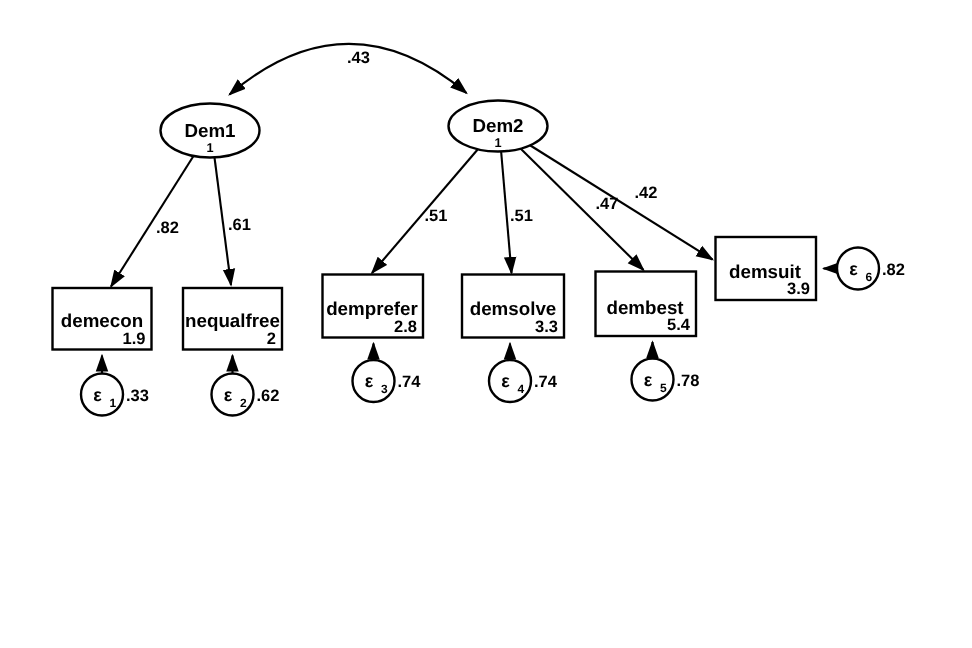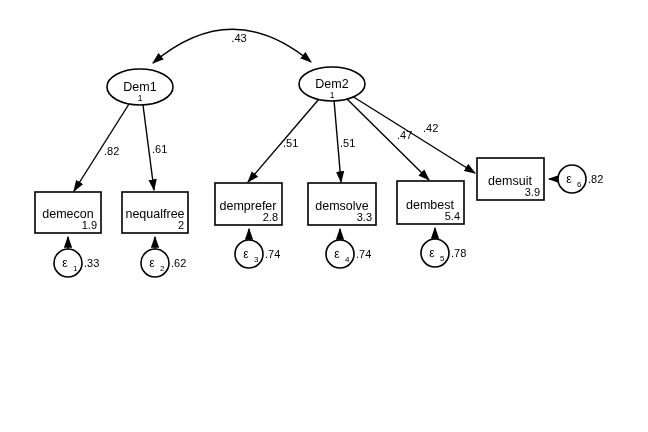--- a/index.html
+++ b/index.html
@@ -1,16 +1,16 @@
 <!DOCTYPE html>
 <html><head>
 <meta charset="utf-8">
 <style>
   html,body{margin:0;padding:0;background:#ffffff;}
-  .stage{position:relative;width:648px;height:432px;background:#ffffff;overflow:hidden;}
+  .stage{position:relative;width:648px;height:432px;background:#ffffff;overflow:hidden;font-weight:bold;}
   svg{display:block;}
   text{font-family:"Liberation Sans","DejaVu Sans",sans-serif;fill:#000;}
   .node-name{font-size:12.5px;}
   .node-const{font-size:8.5px;}
   .box-name{font-size:12.5px;}
   .box-num{font-size:11px;}
   .coef{font-size:11px;}
   .eps{font-size:12px;}
   .eps-sub{font-size:8px;}
   .shape{fill:#ffffff;stroke:#000000;stroke-width:1.6;}

